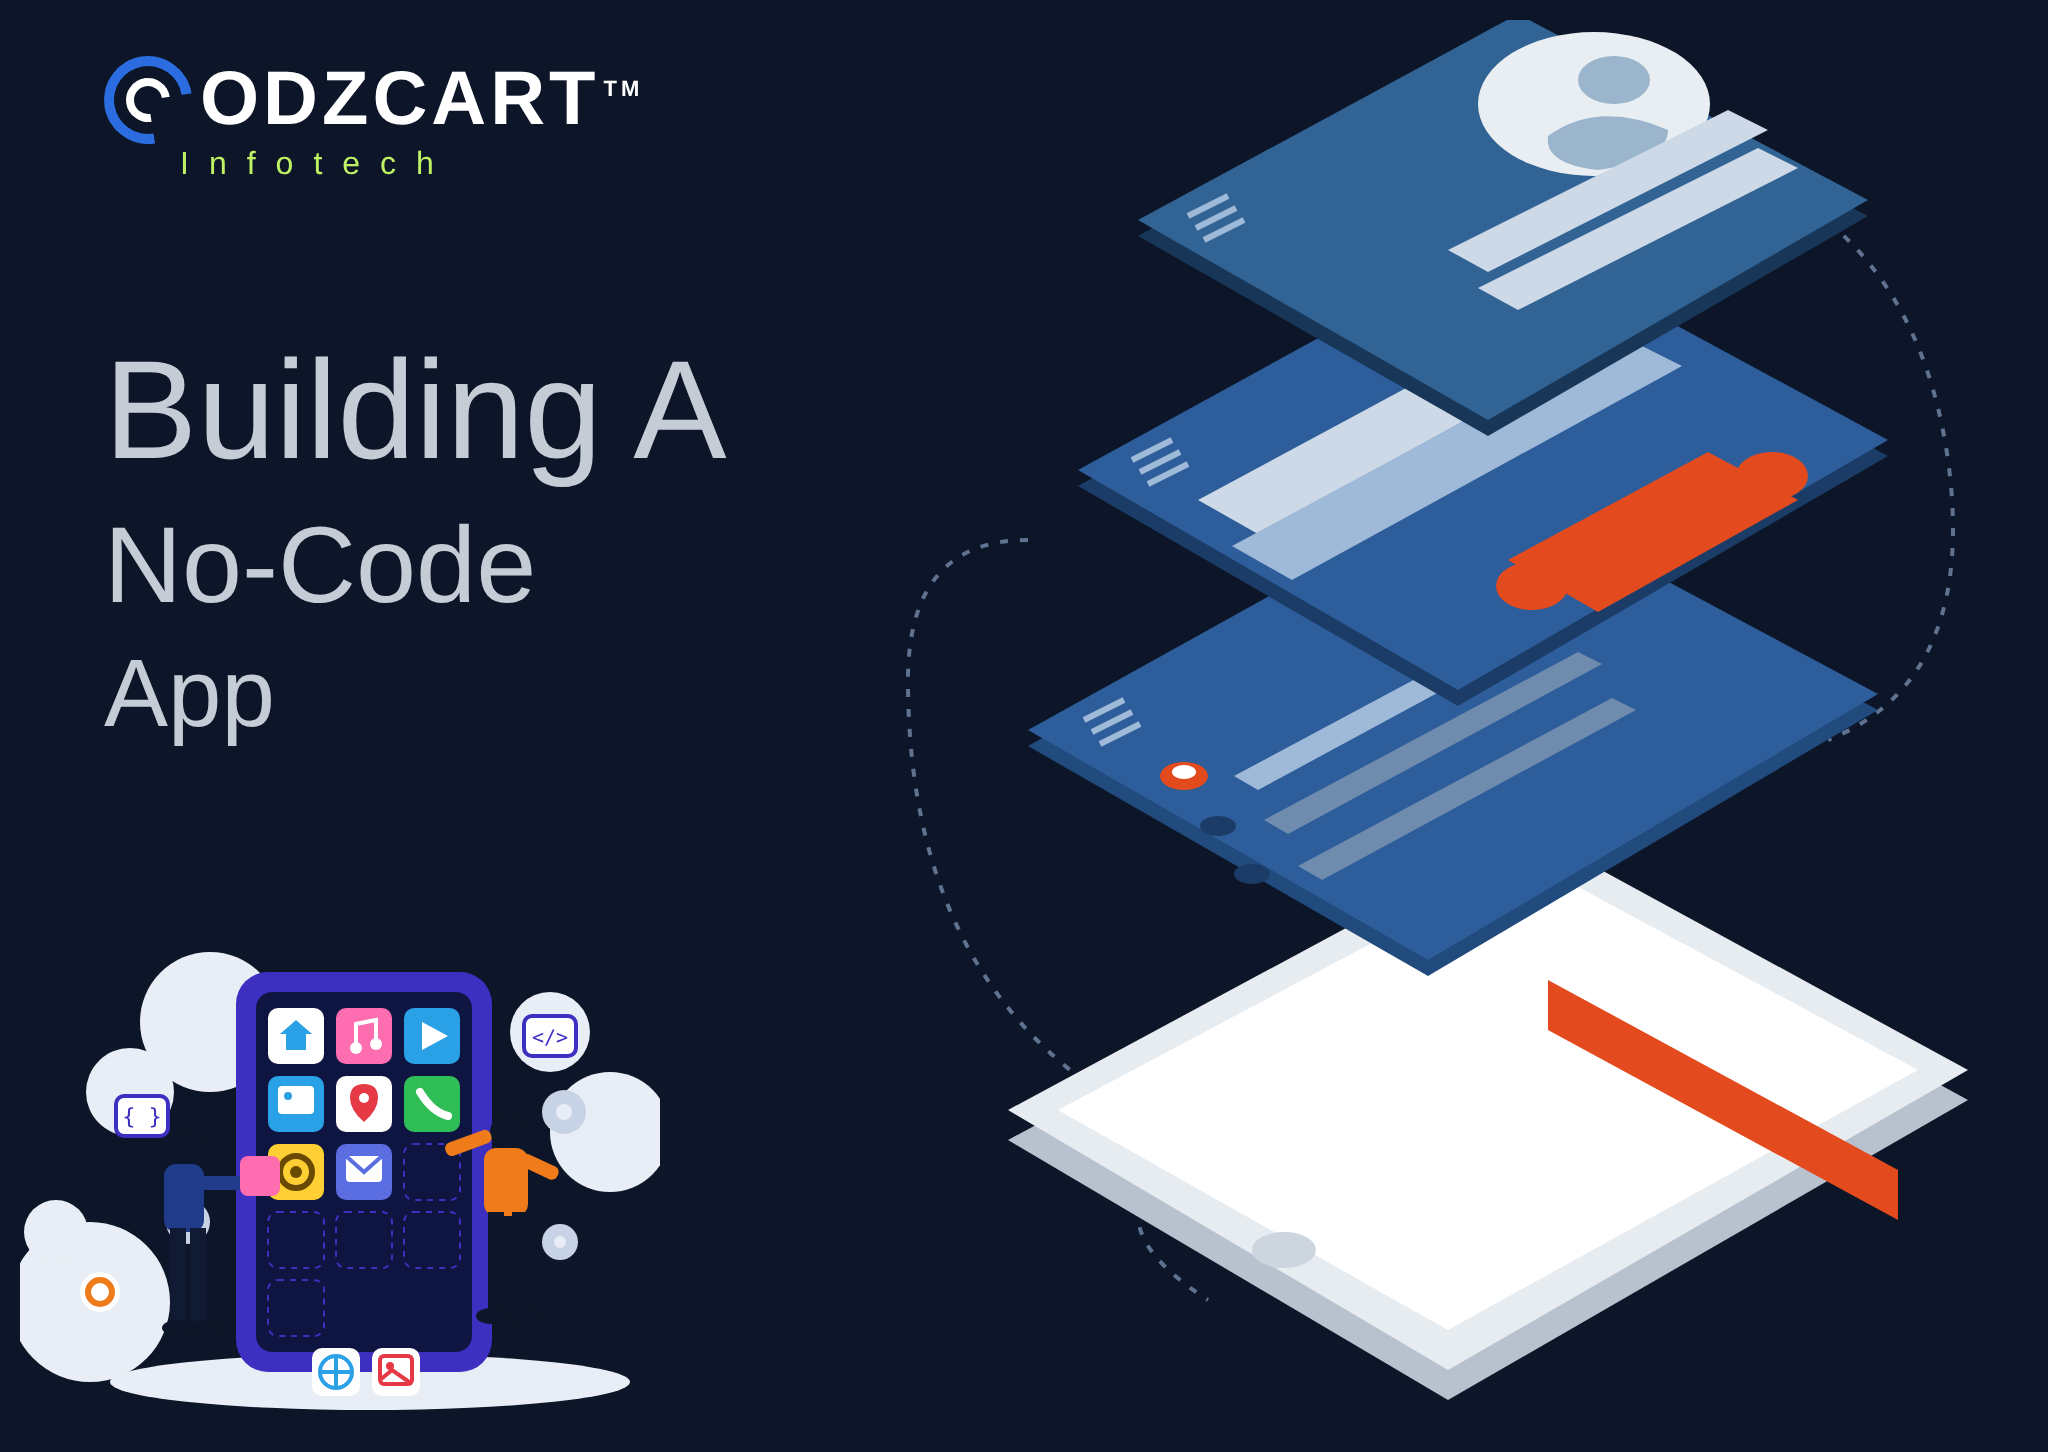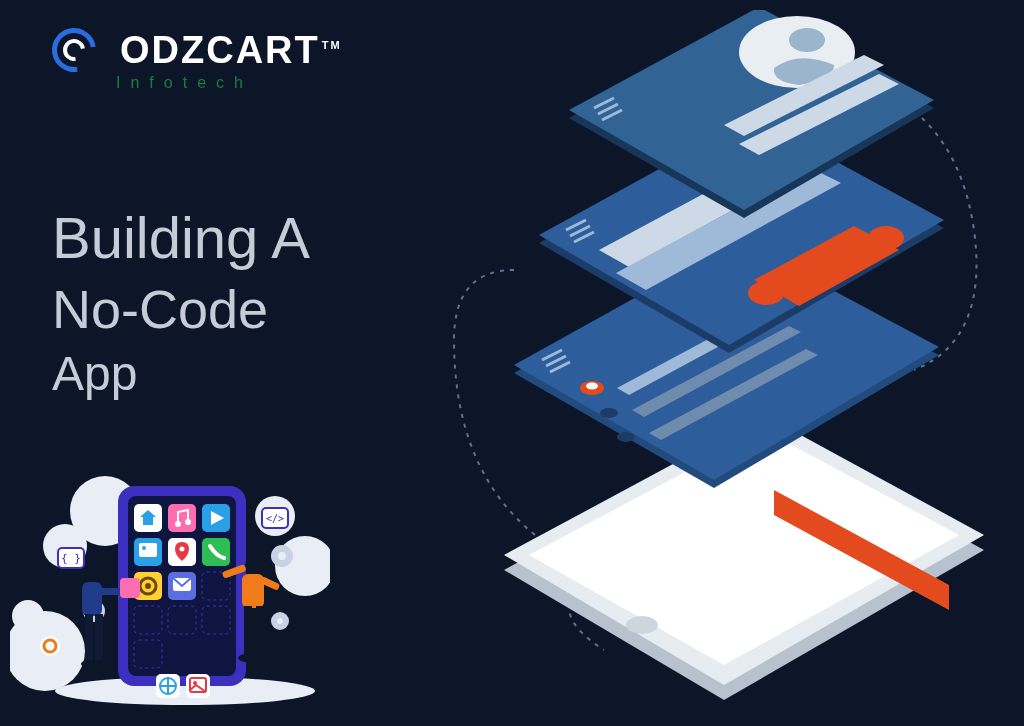--- a/index.html
+++ b/index.html
@@ -15,21 +15,21 @@
   
   .logo-block {
     position: absolute;
     top: 28px;
     left: 52px;
     color: #fff;
   }
   .logo-row {
     display: flex;
     align-items: center;
-    gap: 20px;
+    gap: 0;
   }
   .logo-c {
     width: 44px; height: 44px;
     border: 5px solid #2b6de0;
     border-radius: 50%;
     border-right-color: transparent;
     transform: rotate(36deg);
     position: relative;
     margin-right: 4px;
   }
@@ -43,35 +43,35 @@
   .logo-word {
     font-weight: 800;
     font-size: 38px;
     letter-spacing: 2px;
     color: #fff;
   }
   .logo-tm { font-size: 11px; vertical-align: super; margin-left:2px;}
   .logo-sub {
     font-size: 16px;
     letter-spacing: 10px;
-    color:#15803d;
-    margin-left: 64px;
+    color:#bef264;
+    margin-left: 38px;
     margin-top: 2px;
   }
 
   
   .headline {
     position: absolute;
     left: 52px;
     top: 165px;
     color: #c5ccd6;
     font-weight: 300;
     line-height: 1.15;
   }
-  .headline .l1 { font-size: 58px; margin-top: 40px; }
+  .headline .l1 { font-size: 70px; }
   .headline .l2 { font-size: 54px; margin-top: 6px; }
   .headline .l3 { font-size: 48px; margin-top: 6px; }
 
   
   .iso {
     position: absolute;
     right: 10px;
     top: 10px;
     width: 620px;
     height: 700px;

